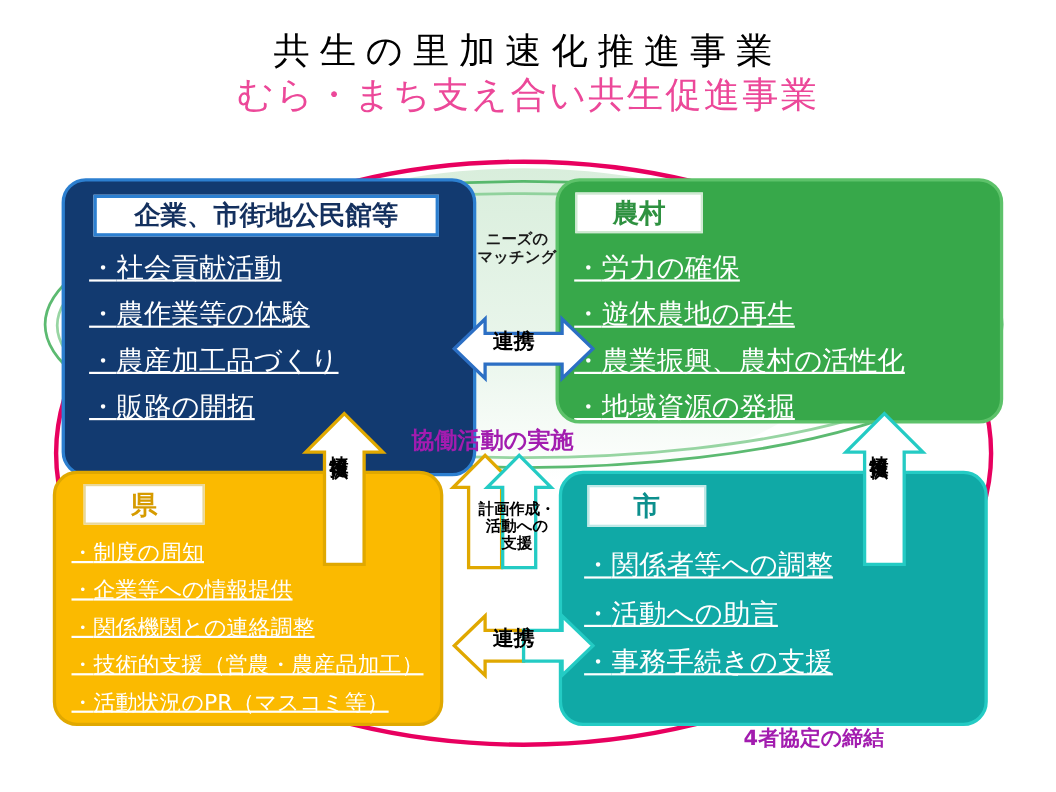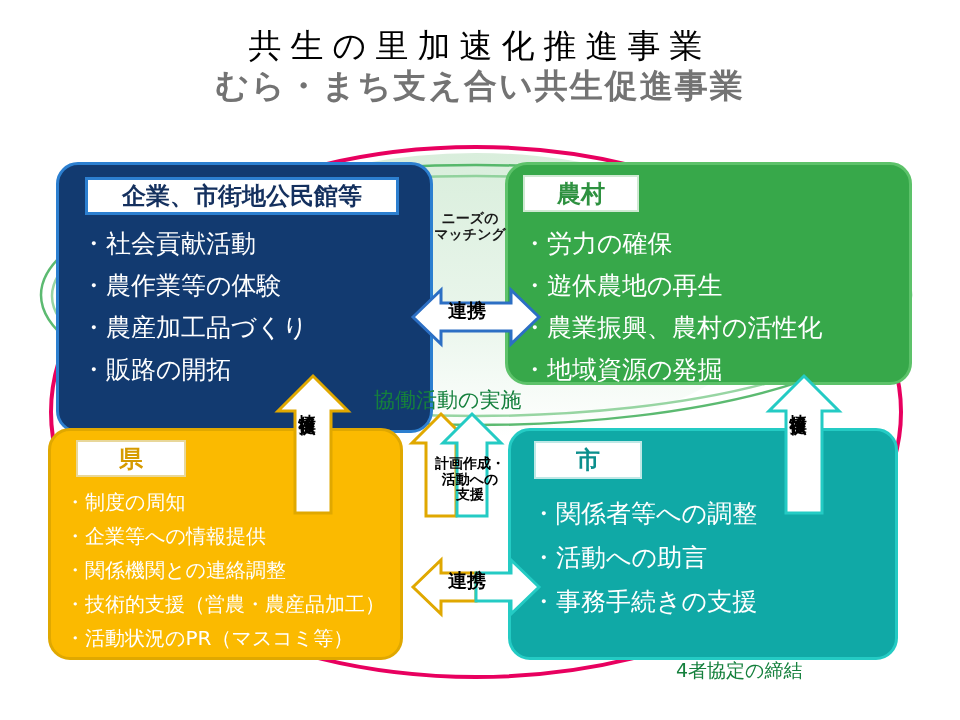--- a/index.html
+++ b/index.html
@@ -15,37 +15,38 @@
 
   
   .title-block{
     position:absolute;left:0;top:26px;width:960px;text-align:center;z-index:6;
   }
   .title-line1{
     font-size:33px;font-weight:400;color:#000;letter-spacing:9px;
     line-height:1.22;white-space:nowrap;
   }
   .title-line2{
-    font-size:33px;font-weight:700;color:#737373;letter-spacing:2px;
+    font-size:33px;font-weight:400;color:#ec4899;letter-spacing:2px;
     line-height:1.22;white-space:nowrap;
   }
 
   
   .qbox{
     position:absolute;z-index:5;border-radius:22px;
     box-sizing:border-box;overflow:hidden;
   }
   .qbox .hdr{
     position:absolute;background:#ffffff;box-sizing:border-box;
     display:flex;align-items:center;justify-content:center;
     font-weight:700;line-height:1;
   }
   .qbox ul{
     list-style:none;margin:0;padding:0;position:absolute;
     color:#ffffff;
+    text-decoration:underline;
   }
   .qbox li{
     white-space:nowrap;font-weight:400;
   }
   .qbox li::before{content:"\30FB";}
 
   
   #box-company{
     left:56px;top:162px;width:377px;height:271px;
     background:#123a70;border:3px solid #2c7fd0;
@@ -102,21 +103,21 @@
   }
 
   .vlabel{
     position:absolute;z-index:9;color:#000;font-weight:700;
     writing-mode:vertical-rl;text-orientation:upright;
     line-height:1.1;letter-spacing:2px;font-size:17px;
   }
 
   
   .caption{
-    position:absolute;z-index:9;font-weight:400;color:#15803d;white-space:nowrap;
+    position:absolute;z-index:9;font-weight:700;color:#a21caf;white-space:nowrap;
   }
   #cap-kyodo{left:374px;top:386px;font-size:21px;}
   #cap-kyotei{left:676px;top:658px;font-size:19px;}
 
   
   #lbl-needs{left:415px;top:211px;font-size:14px;width:110px;color:#1a1a1a;}
   #lbl-renkei-top{left:437px;top:300px;font-size:19px;width:60px;}
   #lbl-plan{left:418px;top:456px;font-size:14px;width:104px;}
   #lbl-renkei-bot{left:437px;top:570px;font-size:19px;width:60px;}
 

